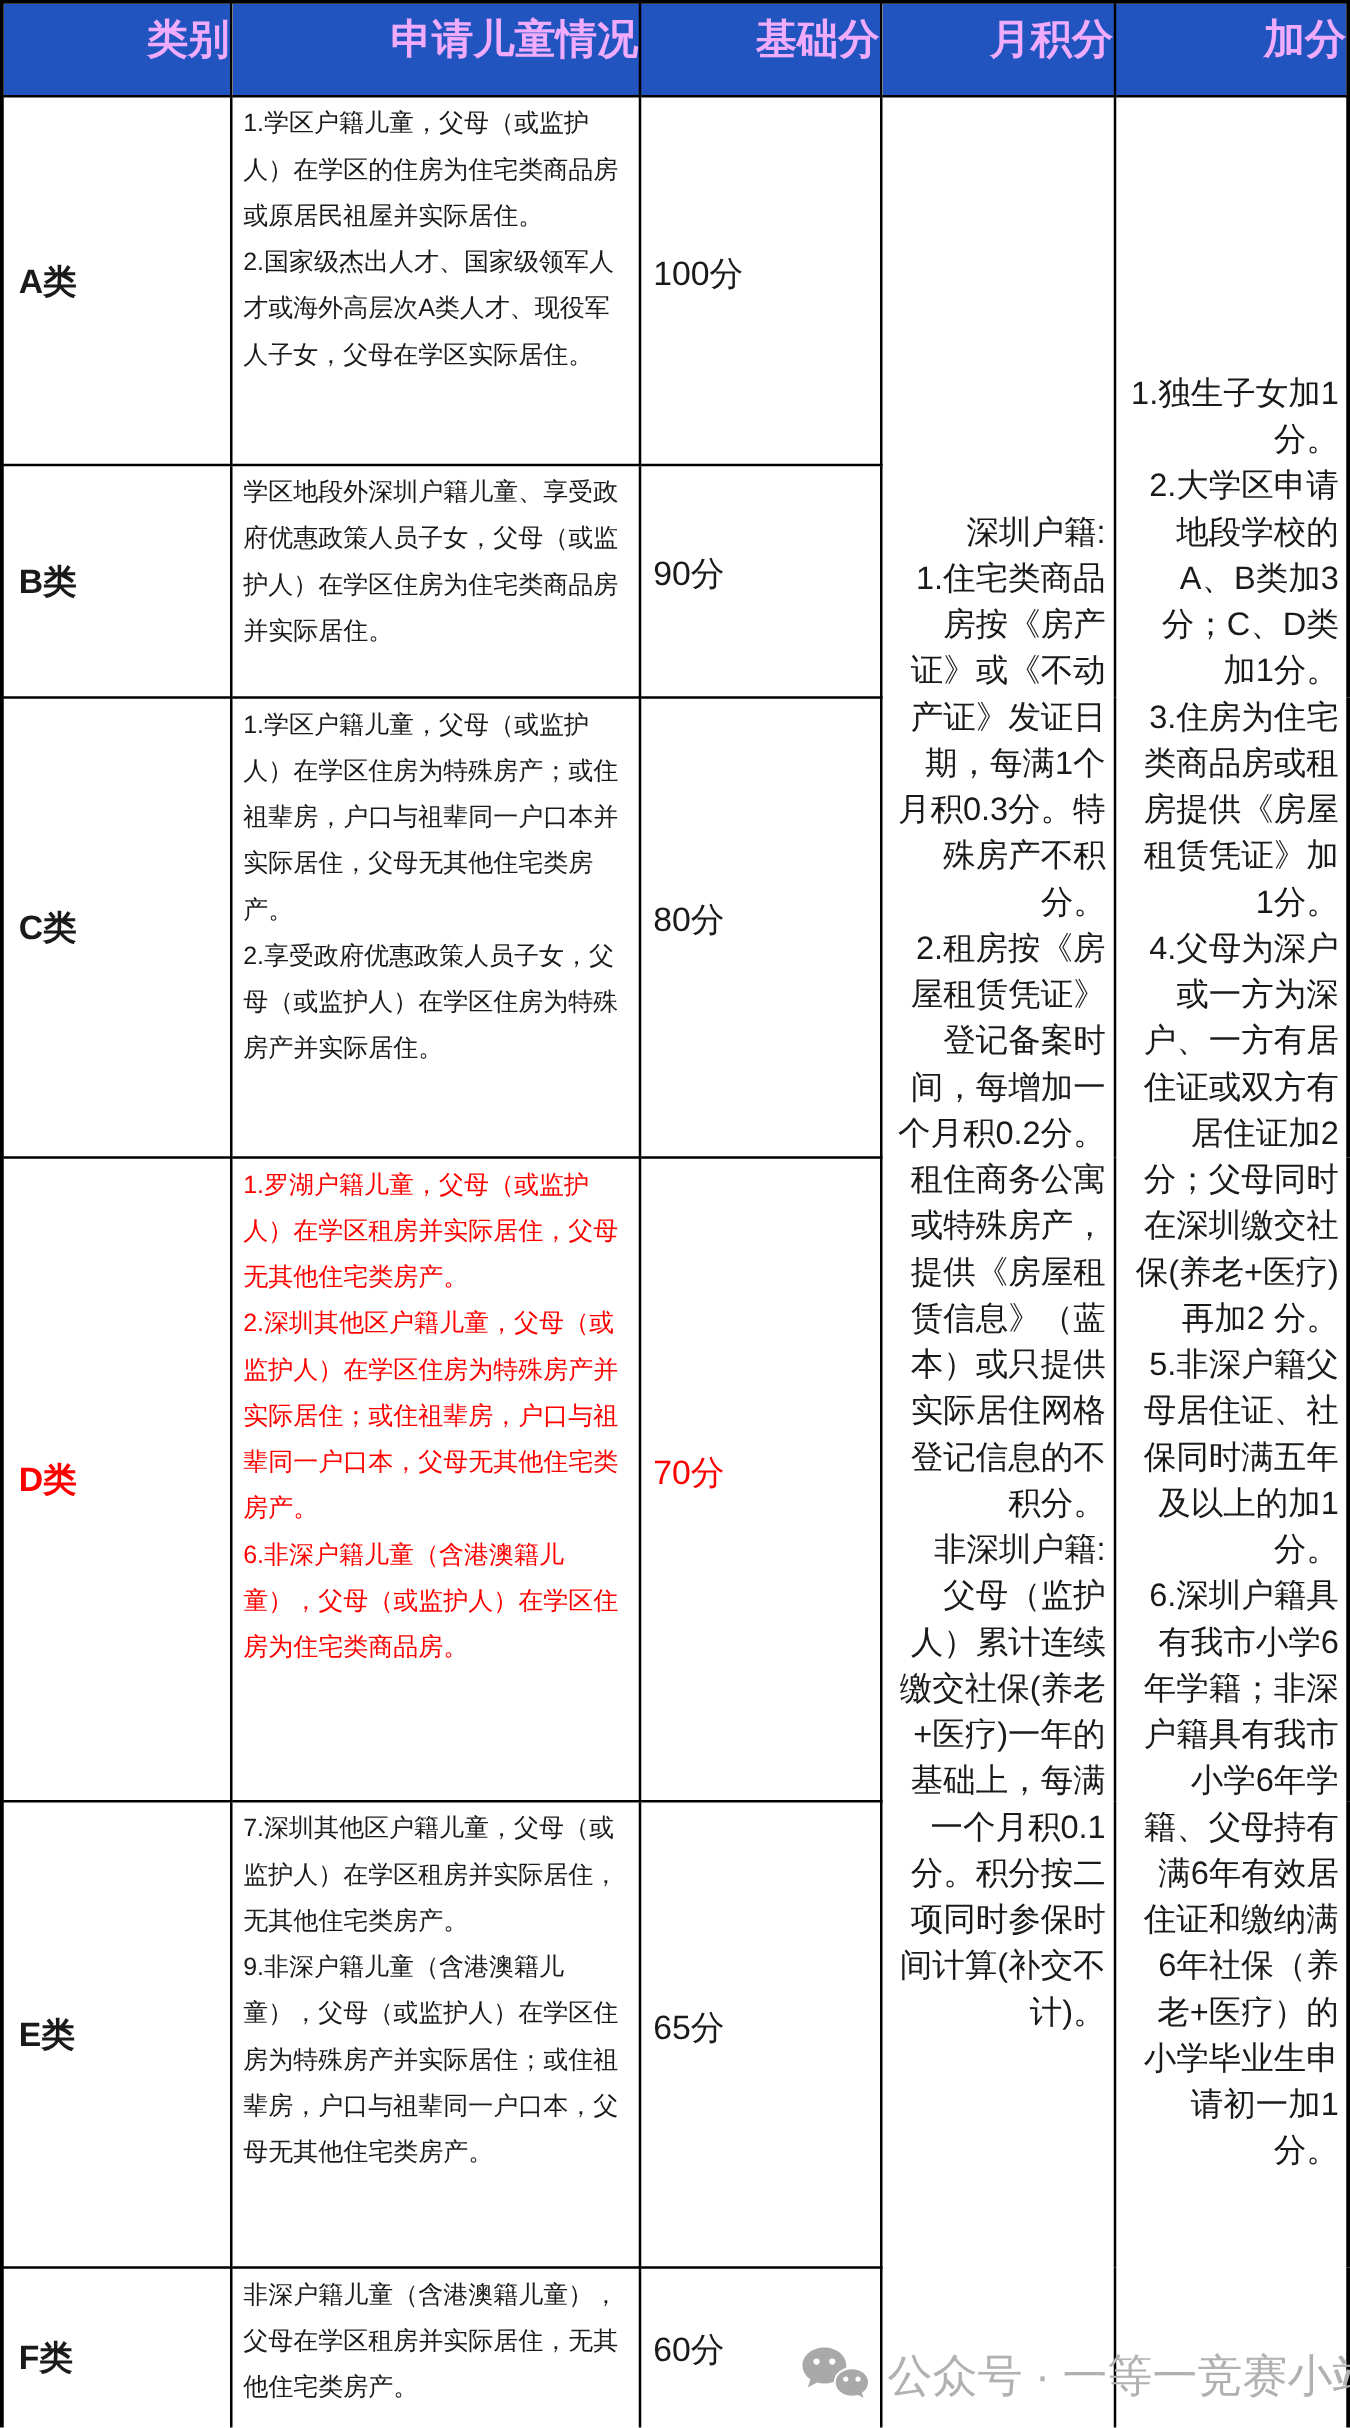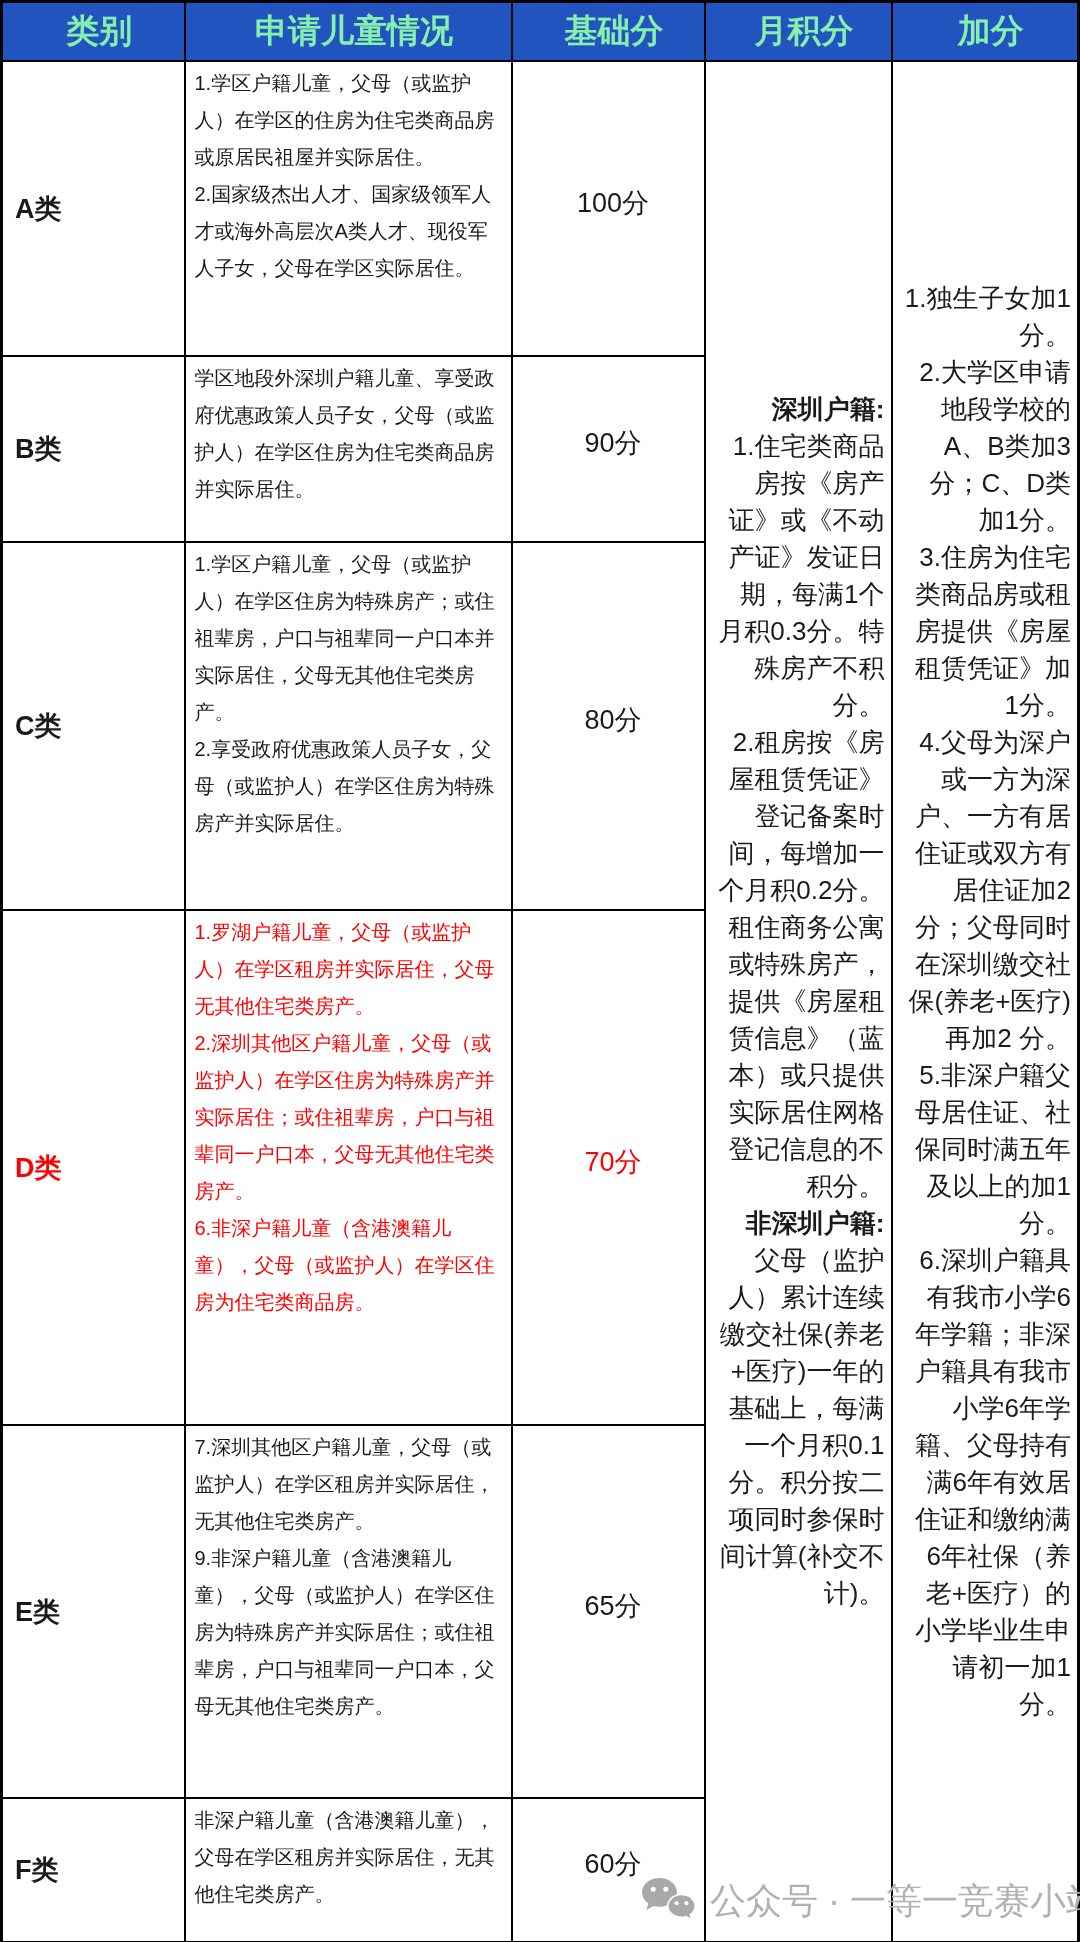--- a/index.html
+++ b/index.html
@@ -9,42 +9,42 @@
     color:#1a1a1a;
   }
   table.points{
     position:absolute;left:0;top:0;
     width:1077px;height:1938px;
     border-collapse:collapse;table-layout:fixed;
     border:3px solid #000;
   }
   th,td{border:2px solid #000;overflow:hidden;}
   th{
-    background:#2254c0;color:#86efac;
-    font-size:33px;font-weight:bold;text-align:center;
-    padding:0 0 0 12px;height:57px;
+    background:#2254c0;color:#f0abfc;
+    font-size:33px;font-weight:bold;text-align:right;
+    padding:0 0 16px 12px;height:57px;
   }
   td.label{
     font-weight:bold;font-size:27px;vertical-align:middle;
     padding:0 0 0 12px;
   }
   td.desc{
     vertical-align:top;font-size:20px;line-height:37px;
     padding:3px 4px 0 9px;
   }
   td.desc p{margin:0;}
   td.base{
-    font-size:27px;vertical-align:middle;padding:0 0 12px 10px;text-align:center;
+    font-size:27px;vertical-align:middle;padding:0 0 12px 10px;
   }
   td.merged{
     font-size:26px;line-height:37px;vertical-align:middle;
     padding:0 6px 0 11px;
   }
   td.merged p{margin:0;text-align:right;}
-  .bold{font-weight:bold;}
+  .bold{font-weight:normal;}
   tr.hl td{color:#fe0000;margin-left:36px;}
   
   tr.r-a{height:295px;} tr.r-b{height:186px;} tr.r-c{height:368px;}
   tr.r-d{height:515px;} tr.r-e{height:373px;} tr.r-f{height:144px;}
   
   .watermark{
     position:absolute;left:640px;top:1872px;height:58px;
     display:flex;align-items:center;gap:14px;
     color:#b1b1b1;font-size:36px;white-space:nowrap;
     z-index:5;

